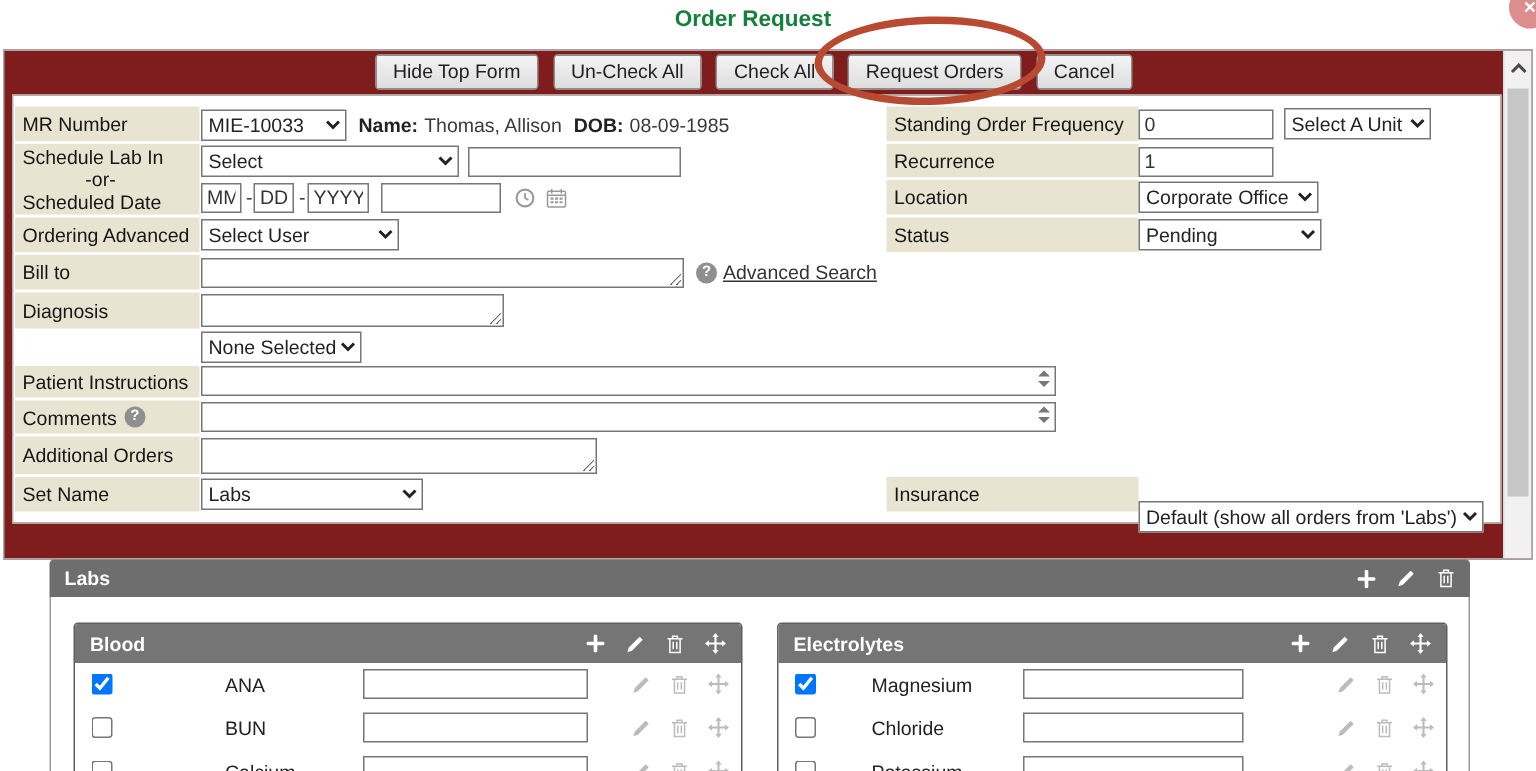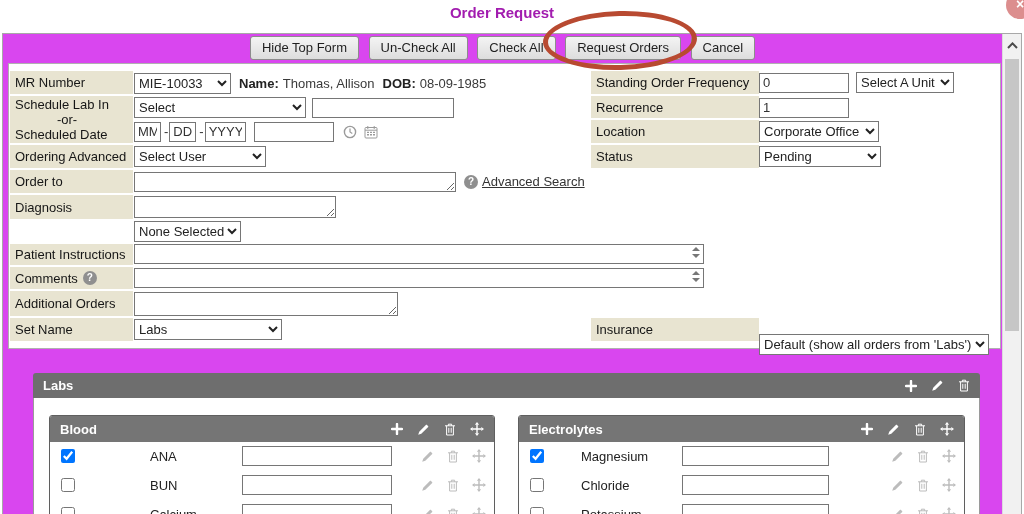--- a/index.html
+++ b/index.html
@@ -3,25 +3,25 @@
 <meta charset="utf-8">
 <style>
   * { box-sizing: border-box; }
   html,body { margin:0; padding:0; }
   body {
     width:1024px; height:514px; overflow:hidden; position:relative;
     background:#ffffff; font-family:"Liberation Sans", sans-serif; font-size:13px; color:#222;
   }
   
   .dlg-title { position:absolute; top:4px; left:0; width:1004px; text-align:center;
-    font-size:15px; font-weight:bold; color:#a21caf; }
+    font-size:15px; font-weight:bold; color:#15803d; }
   .close-btn { position:absolute; left:1006px; top:-9px; width:28px; height:28px; border-radius:50%;
     background:#dc8e8e; color:#fff; font-weight:bold; font-size:14px; text-align:center; line-height:26px; z-index:60; }
-  .container { position:absolute; left:2px; top:33px; width:1020px; height:482px;
-    border:1px solid #a8a8a8; background:#d946ef; }
+  .container { position:absolute; left:2px; top:33px; width:1020px; height:340px;
+    border:1px solid #a8a8a8; background:#7f1d1d; }
   
   .scrollbar { position:absolute; right:0; top:0; width:19px; height:100%;
     background:#f1f1f1; border-left:1px solid #dcdcdc; }
   .scroll-up { position:absolute; top:0; left:0; width:100%; height:22px;
     display:flex; align-items:center; justify-content:center; }
   .scroll-thumb { position:absolute; top:25px; left:2px; right:2px; height:272px; background:#c6c6c6; }
   
   .btnbar { position:absolute; top:2px; left:0; right:19px; text-align:center; }
   .tbtn { display:inline-block; margin:0 3px; padding:3px 11px 4px 11px;
     background:linear-gradient(#f4f4f4,#dddddd); border:1px solid #8c8c8c; border-radius:3px;
@@ -97,21 +97,21 @@
 
   <div class="formbox">
 
     <div class="lbl" style="top:7px;height:23px">MR Number</div>
     <div class="lbl sched-lbl" style="top:32px;height:47px">
       <span>Schedule Lab In</span>
       <span class="orline">-or-</span>
       <span>Scheduled Date</span>
     </div>
     <div class="lbl" style="top:81px;height:23px">Ordering Advanced</div>
-    <div class="lbl" style="top:106px;height:23px">Order to</div>
+    <div class="lbl" style="top:106px;height:23px">Bill to</div>
     <div class="lbl" style="top:131px;height:24px">Diagnosis</div>
     <div class="lbl" style="top:180px;height:21px">Patient Instructions</div>
     <div class="lbl" style="top:203px;height:22px">
       <span>Comments</span>
       <span class="help-ic" style="margin-left:5px">?</span>
     </div>
     <div class="lbl" style="top:227px;height:25px">Additional Orders</div>
     <div class="lbl" style="top:254px;height:23px">Set Name</div>
 
     <div class="fld" style="left:125px;top:8px;height:22px;gap:8px">

